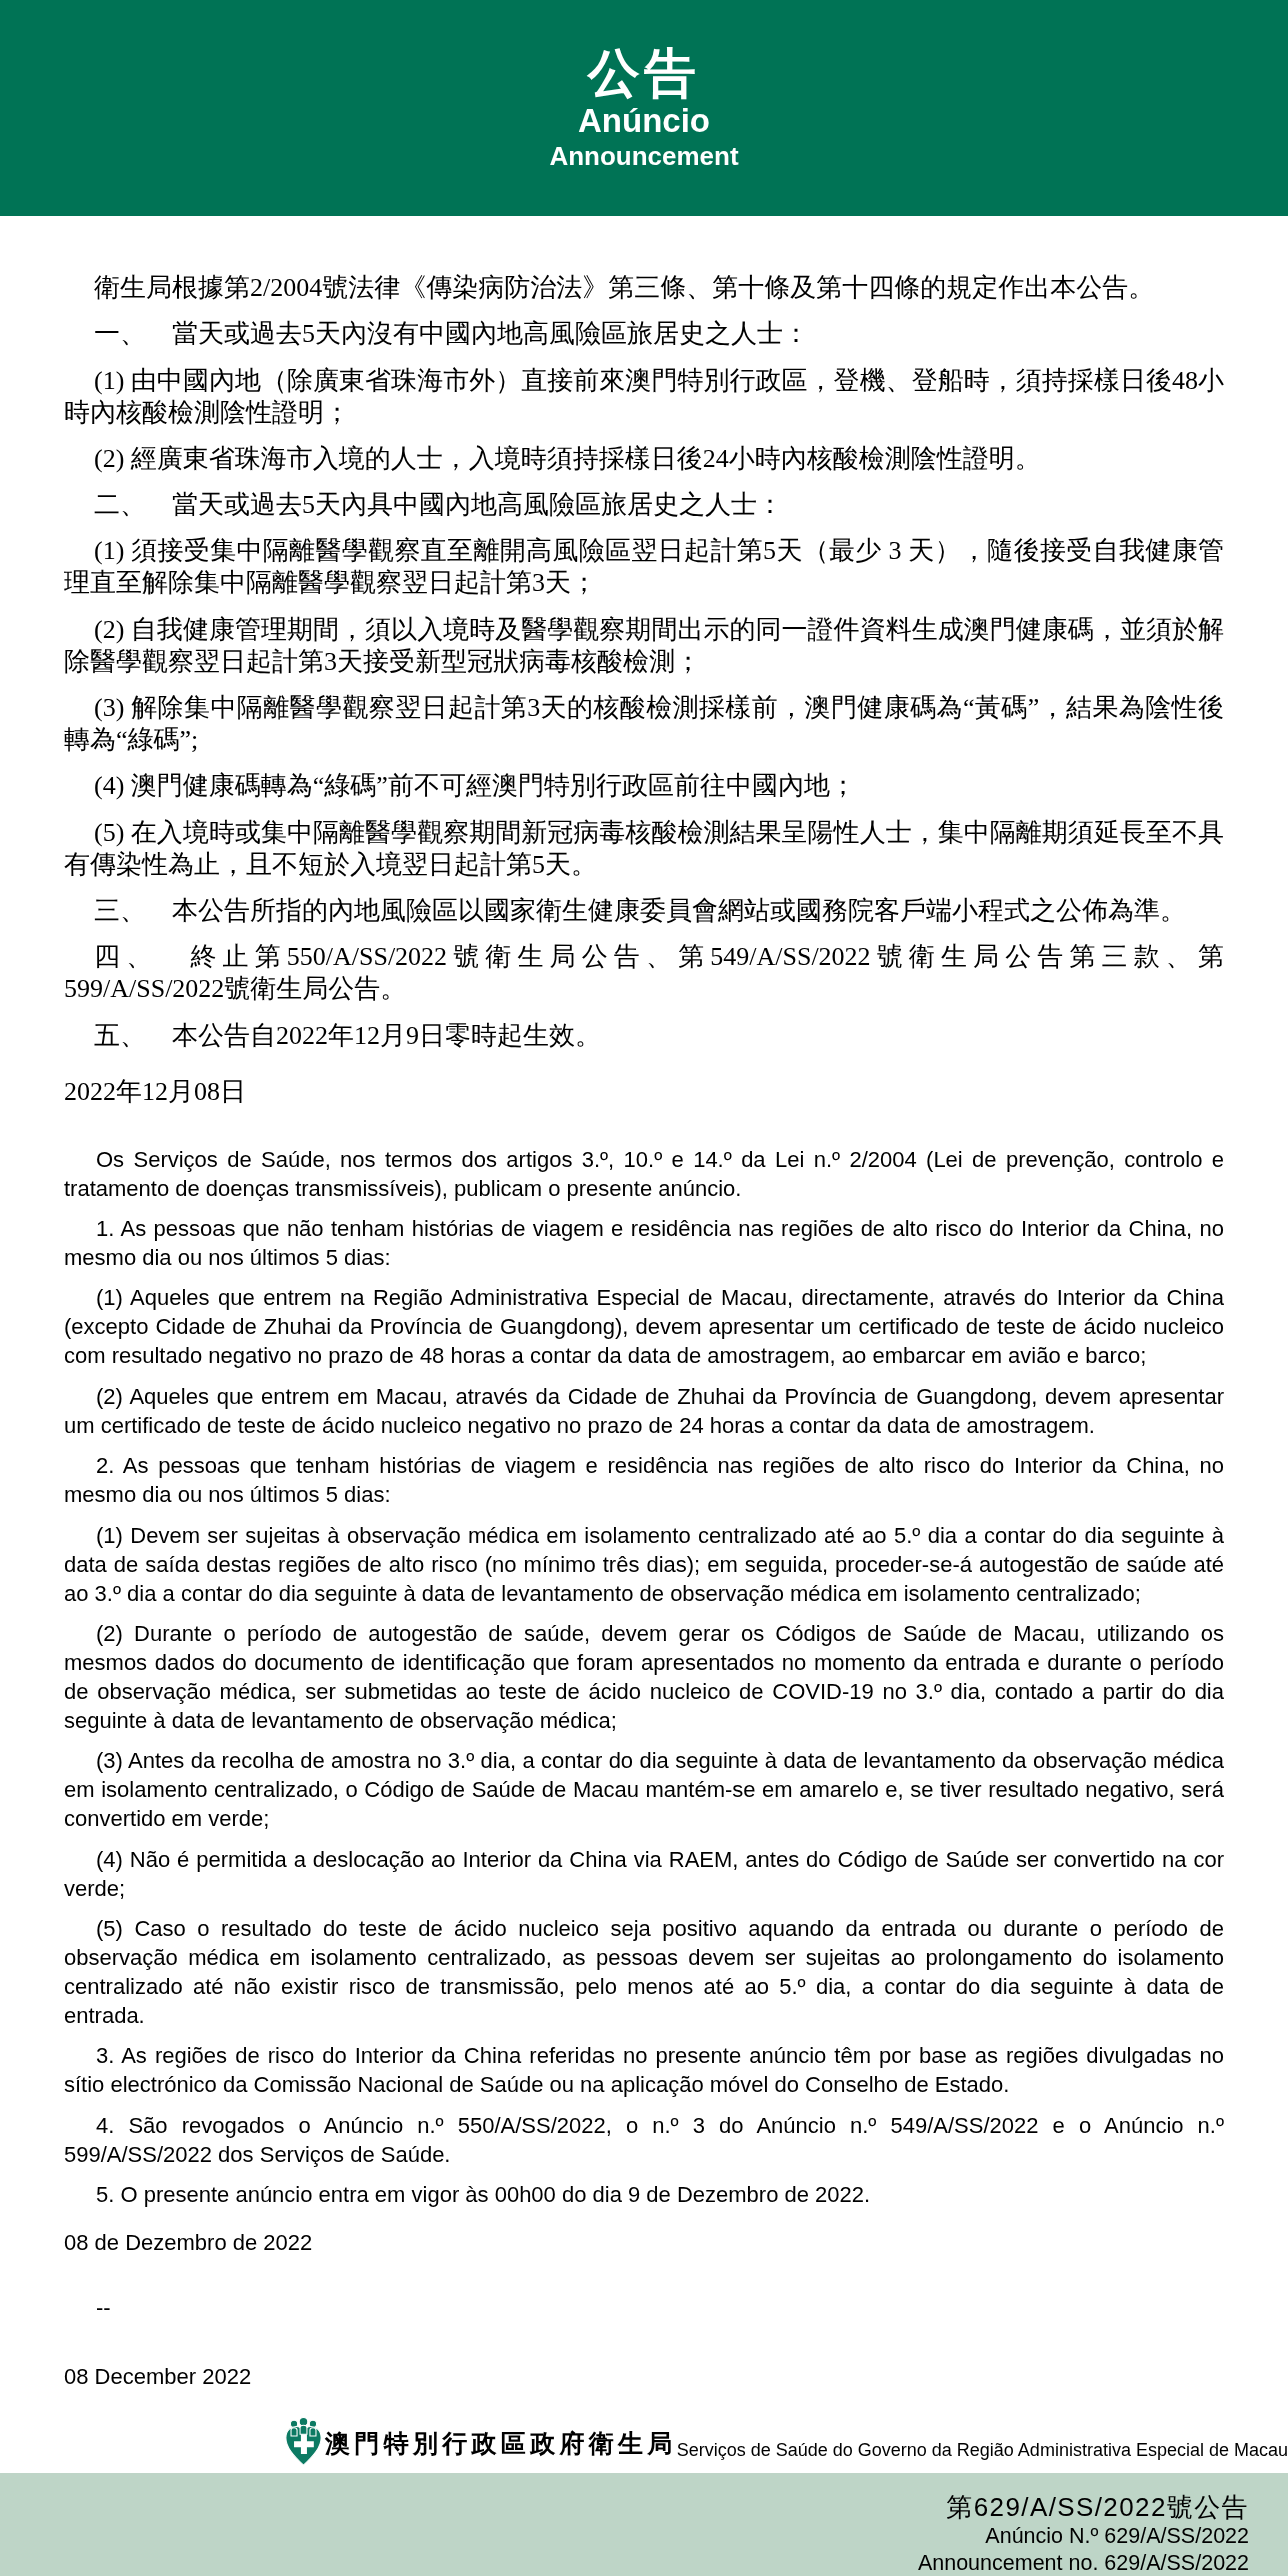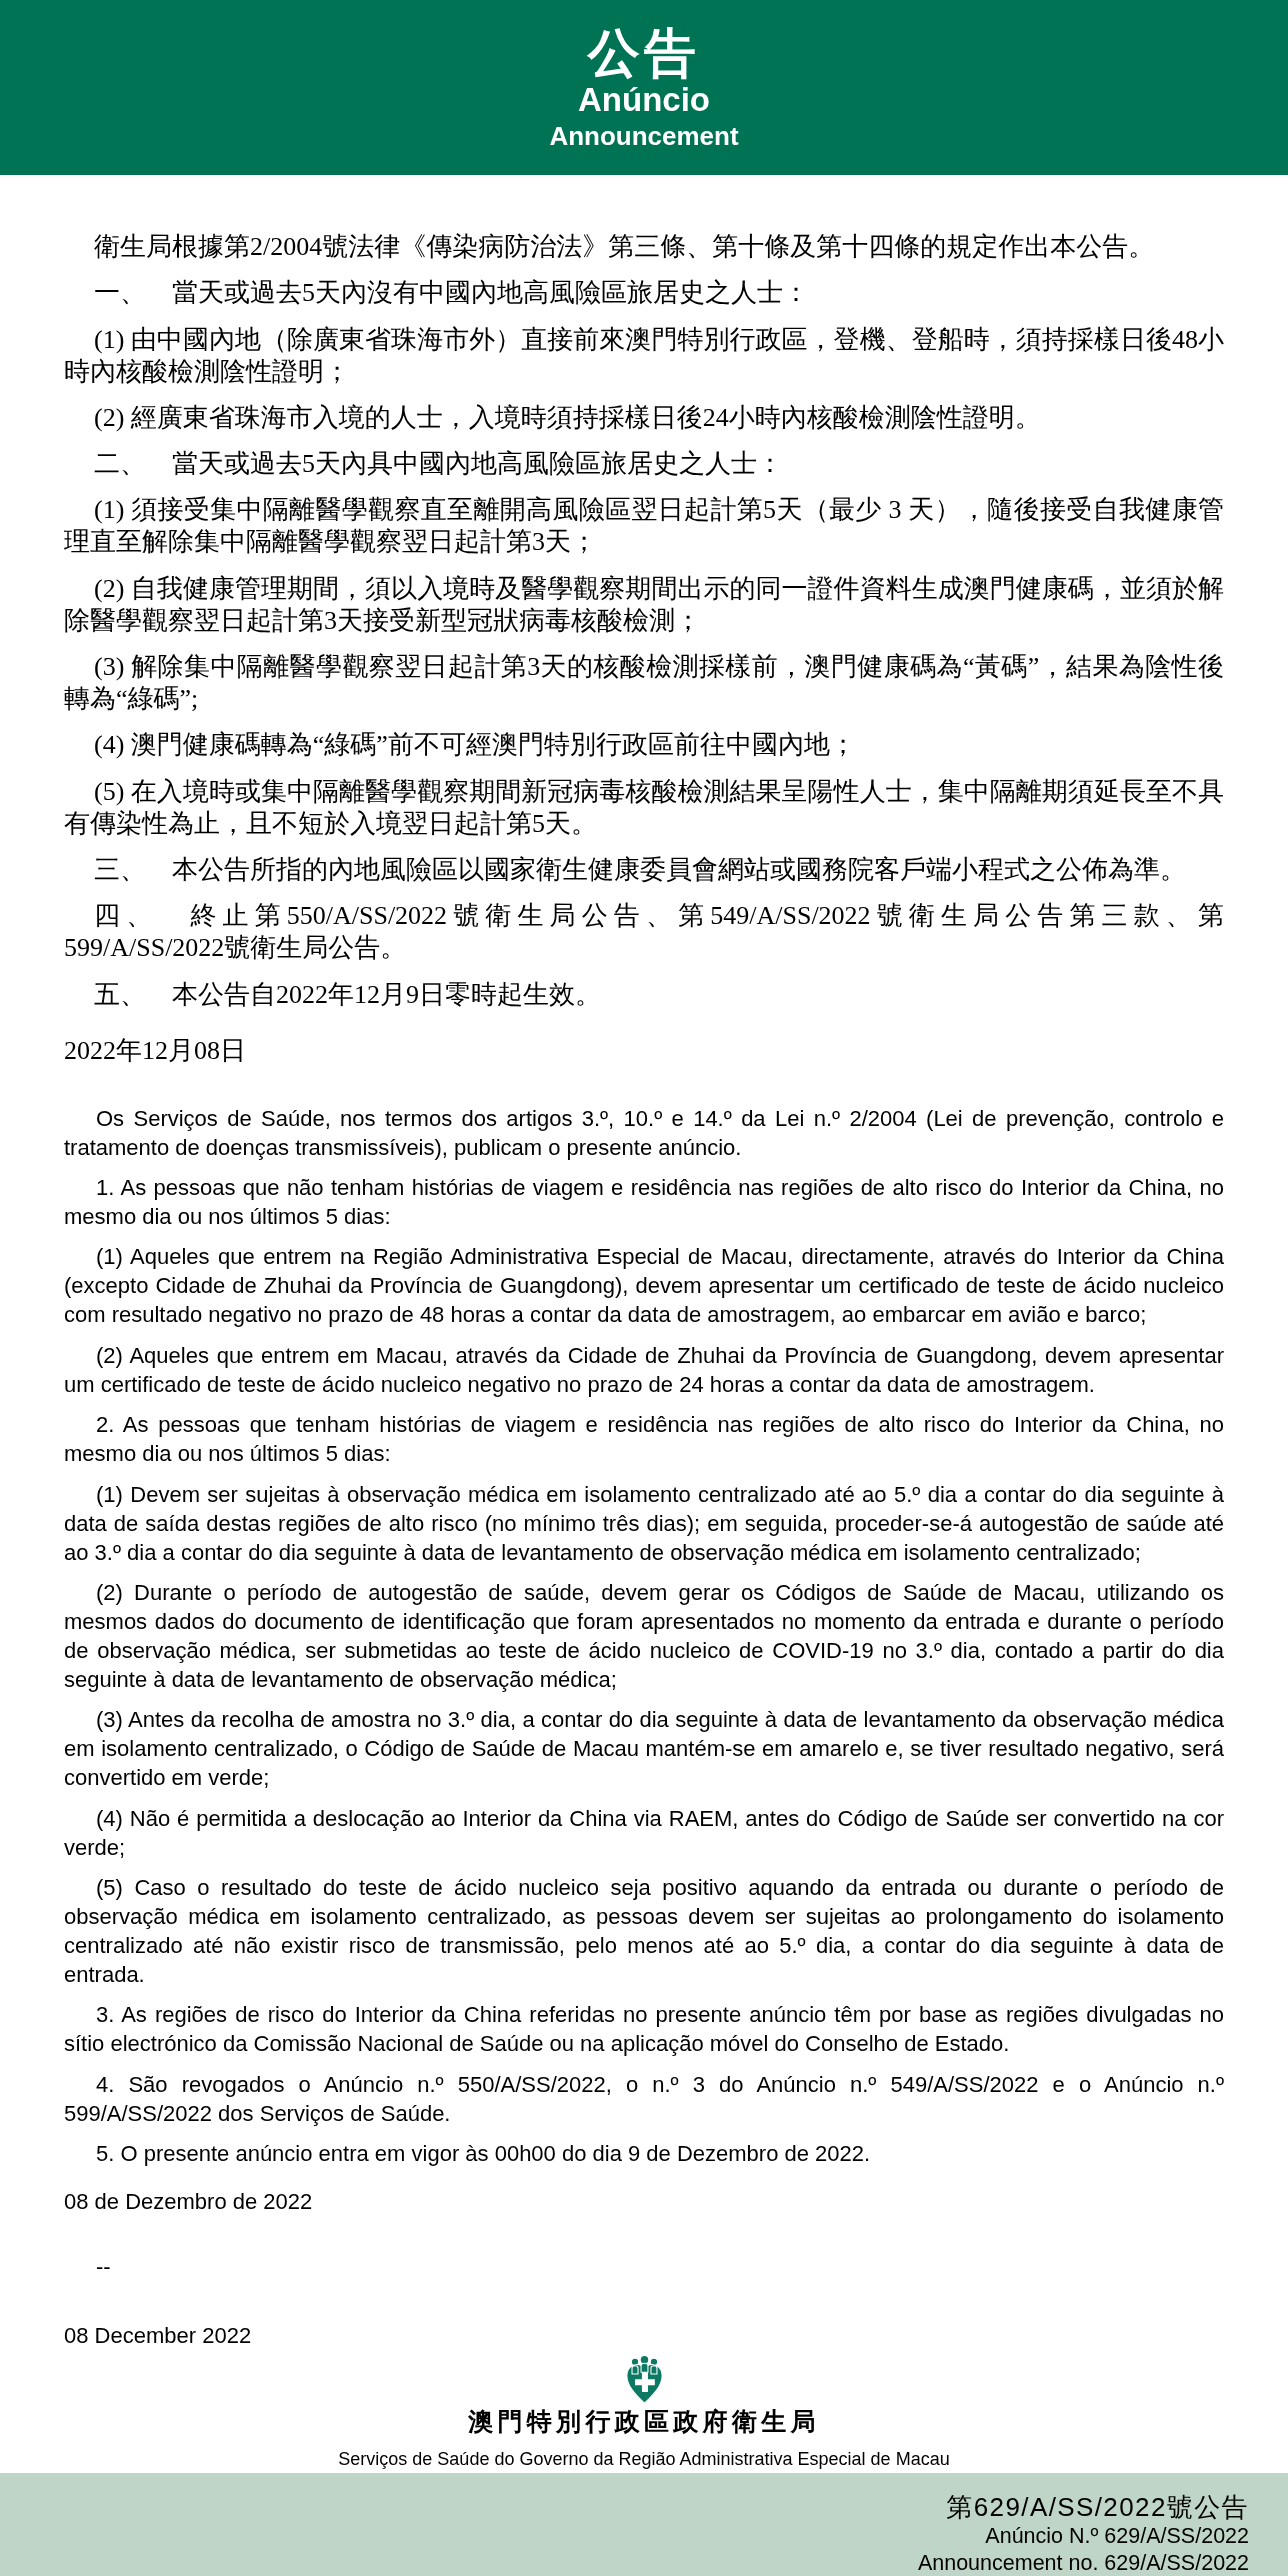--- a/index.html
+++ b/index.html
@@ -11,21 +11,21 @@
   }
   *{margin:0;padding:0;box-sizing:border-box;}
   html,body{background:#ffffff;}
   body{
     width:1288px;height:2576px;position:relative;overflow:hidden;
     font-family:"Liberation Sans","DejaVu Sans",sans-serif;
     color:var(--text-black);
   }
   
   .header-band{
-    width:1288px;height:175px;background:var(--header-green);
+    width:1288px;height:216px;background:var(--header-green);
     display:flex;flex-direction:column;align-items:center;justify-content:center;
     color:var(--header-text);text-align:center;padding-top:2.9px;
   }
   .title-zh{font-size:52px;font-weight:bold;line-height:1.05;letter-spacing:4.3px;}
   .title-pt{font-size:33px;font-weight:bold;line-height:1.22;}
   .title-en{font-size:26px;font-weight:bold;line-height:1.22;}
   
   .content{padding:56px 64px 0 64px;}
   .zh-block p{
     font-size:26px;line-height:32px;text-align:justify;
@@ -40,21 +40,21 @@
   .pt-block p{
     font-size:22px;line-height:29px;text-align:justify;
     text-indent:32px;margin:0 0 11.4px 0;
   }
   .pt-date{font-size:22px;line-height:29px;margin-top:18.6px;}
   .pt-sep{font-size:22px;line-height:29px;margin-top:36px;padding-left:32px;}
   .en-date{font-size:22px;line-height:29px;margin-top:40px;}
   
   .footer{
     position:absolute;left:0;right:0;bottom:103px;
-    display:flex;flex-direction:column;align-items:center;justify-content:flex-end;
+    display:flex;flex-direction:row;align-items:center;justify-content:flex-end;
     padding-bottom:2.9px;text-align:center;
   }
   .footer .logo{width:43px;height:50px;margin-bottom:2.9px;}
   .org-zh{
     font-size:25px;font-weight:bold;letter-spacing:4.3px;line-height:1.1;
     font-family:"Liberation Serif","DejaVu Serif","DejaVu Sans",serif;
   }
   .org-pt{font-size:18px;line-height:1.15;margin-top:14px;}
   
   .ref-band{

